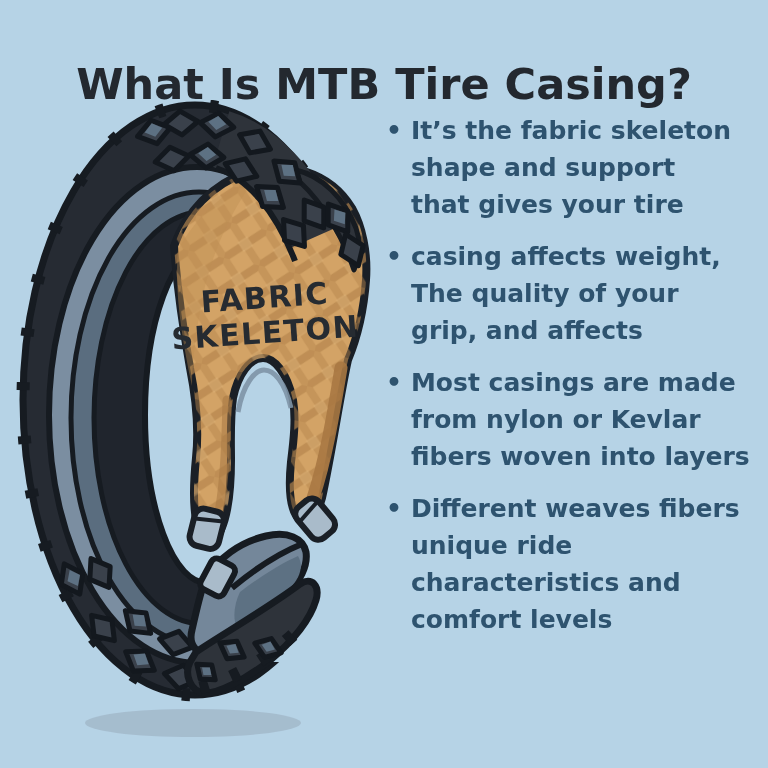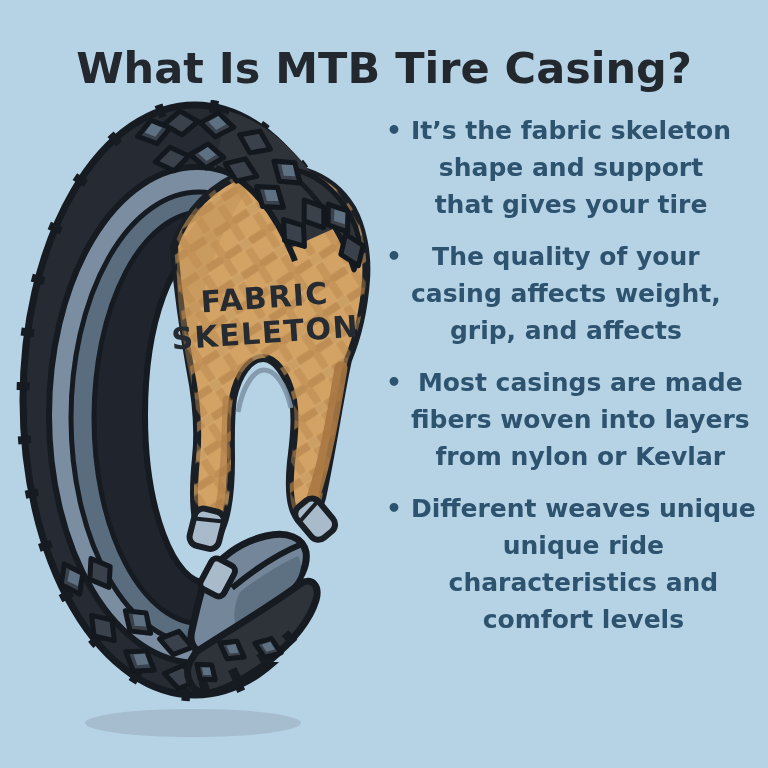--- a/index.html
+++ b/index.html
@@ -2,37 +2,36 @@
 <html><head>
 <meta charset="utf-8">
 <style>
   html,body{margin:0;padding:0;}
   .poster{
     position:relative;width:768px;height:768px;overflow:hidden;
     background:#b6d3e6;
     font-family:"DejaVu Sans","Liberation Sans",sans-serif;
   }
   .title{
-    position:absolute;top:14px;left:0;width:100%;
+    position:absolute;top:30px;left:0;width:100%;
     text-align:center;font-size:43px;font-weight:700;color:#23282f;
     letter-spacing:0px;
   }
   .bullets{
     position:absolute;left:386px;top:112px;width:378px;
     display:flex;flex-direction:column;gap:15px;
   }
   .bullet{display:flex;align-items:flex-start;}
   .dot{
     color:#2e536f;font-size:25px;line-height:37px;font-weight:700;
     margin-right:9px;flex:0 0 auto;
   }
   .lines .line{
     font-size:25px;line-height:37px;font-weight:700;color:#2e536f;
     white-space:nowrap;
-    text-align:center;
   }
   .tire-svg{position:absolute;left:0;top:100px;width:384px;height:668px;}
   .knob{fill:#3a414b;stroke:#13181e;stroke-width:5;stroke-linejoin:round;}
   .facet{fill:#5d7183;}
   .fabric-label{
     font-family:"DejaVu Sans","Liberation Sans",sans-serif;
     font-size:30px;font-weight:700;fill:#262b31;letter-spacing:1.5px;
     text-anchor:middle;
   }
 </style>
@@ -220,39 +219,39 @@
       <div class="lines">
         <div class="line">It’s the fabric skeleton</div>
         <div class="line">shape and support</div>
         <div class="line">that gives your tire</div>
       </div>
     </div>
 
     <div class="bullet">
       <span class="dot">•</span>
       <div class="lines">
+        <div class="line">casing affects weight,</div>
         <div class="line">The quality of your</div>
-        <div class="line">casing affects weight,</div>
         <div class="line">grip, and affects</div>
       </div>
     </div>
 
     <div class="bullet">
       <span class="dot">•</span>
       <div class="lines">
         <div class="line">Most casings are made</div>
+        <div class="line">from nylon or Kevlar</div>
         <div class="line">fibers woven into layers</div>
-        <div class="line">from nylon or Kevlar</div>
-      </div>
-    </div>
-
-    <div class="bullet">
-      <span class="dot">•</span>
-      <div class="lines">
-        <div class="line">Different weaves unique</div>
+      </div>
+    </div>
+
+    <div class="bullet">
+      <span class="dot">•</span>
+      <div class="lines">
+        <div class="line">Different weaves fibers</div>
         <div class="line">unique ride</div>
         <div class="line">characteristics and</div>
         <div class="line">comfort levels</div>
       </div>
     </div>
 
   </div>
 </div>
 
 </body></html>

